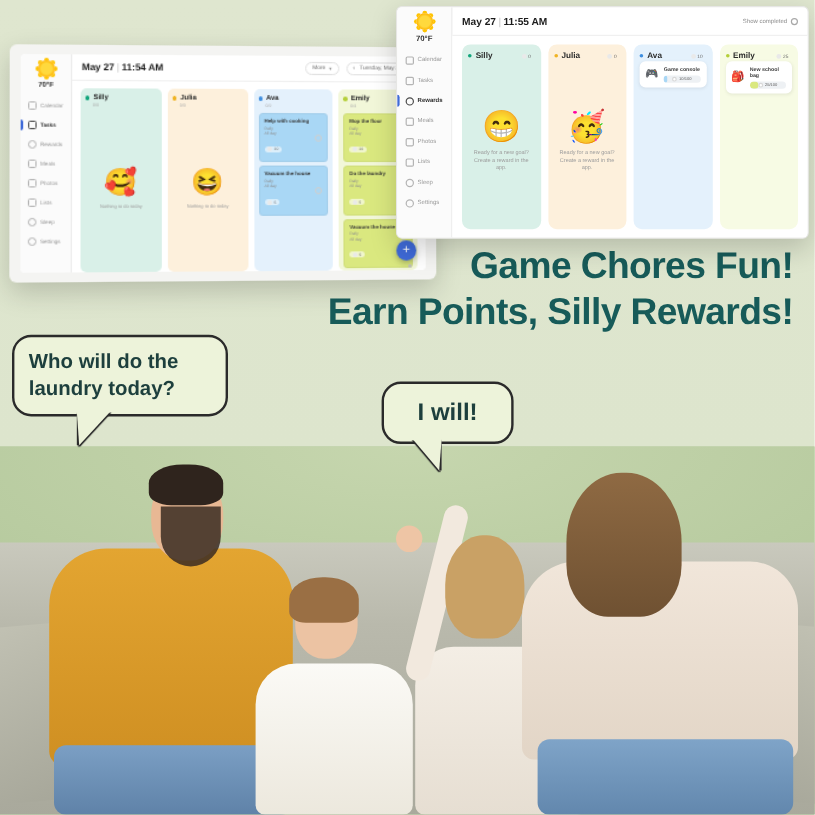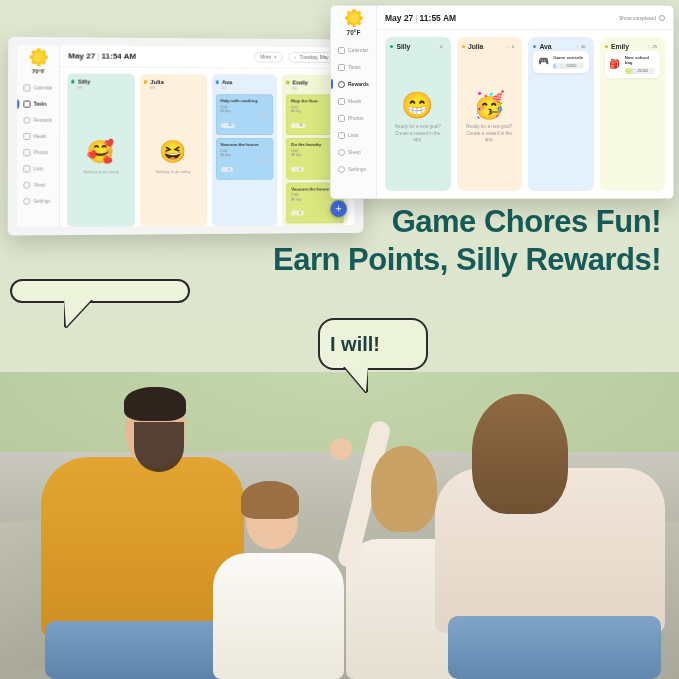--- a/index.html
+++ b/index.html
@@ -145,21 +145,21 @@
   }
   #bubble-laundry .tail {
     left:52px; bottom:-26px;
     border-left:2px solid #2a2a2a;
     border-right:26px solid transparent;
     border-top:28px solid #edf3da;
     filter: drop-shadow(1px 1px 0 #2a2a2a);
   }
   #bubble-iwill {
     left:318px; top:318px; width:110px;
-    font-size:20px; line-height:24px; padding:12px 10px;
+    font-size:20px; line-height:24px; text-align:center; padding:12px 10px;
   }
   #bubble-iwill .tail {
     left:24px; bottom:-24px;
     border-right:2px solid #2a2a2a;
     border-left:22px solid transparent;
     border-top:26px solid #edf3da;
     filter: drop-shadow(-1px 1px 0 #2a2a2a);
   }
 
   
@@ -373,20 +373,21 @@
         <div class="hair"></div>
     </div>
   </div>
 
   <div class="headline">
     <div class="l1">Game Chores Fun!</div>
     <div class="l2">Earn Points, Silly Rewards!</div>
   </div>
 
   <div class="bubble" id="bubble-laundry">
+    <span>Who will do the laundry today?</span>
     <span class="tail"></span>
   </div>
   <div class="bubble" id="bubble-iwill">
     <span>I will!</span>
     <span class="tail"></span>
   </div>
 
   <div class="screen" id="screen-left">
     <div class="inner">
       <div class="app-side">

